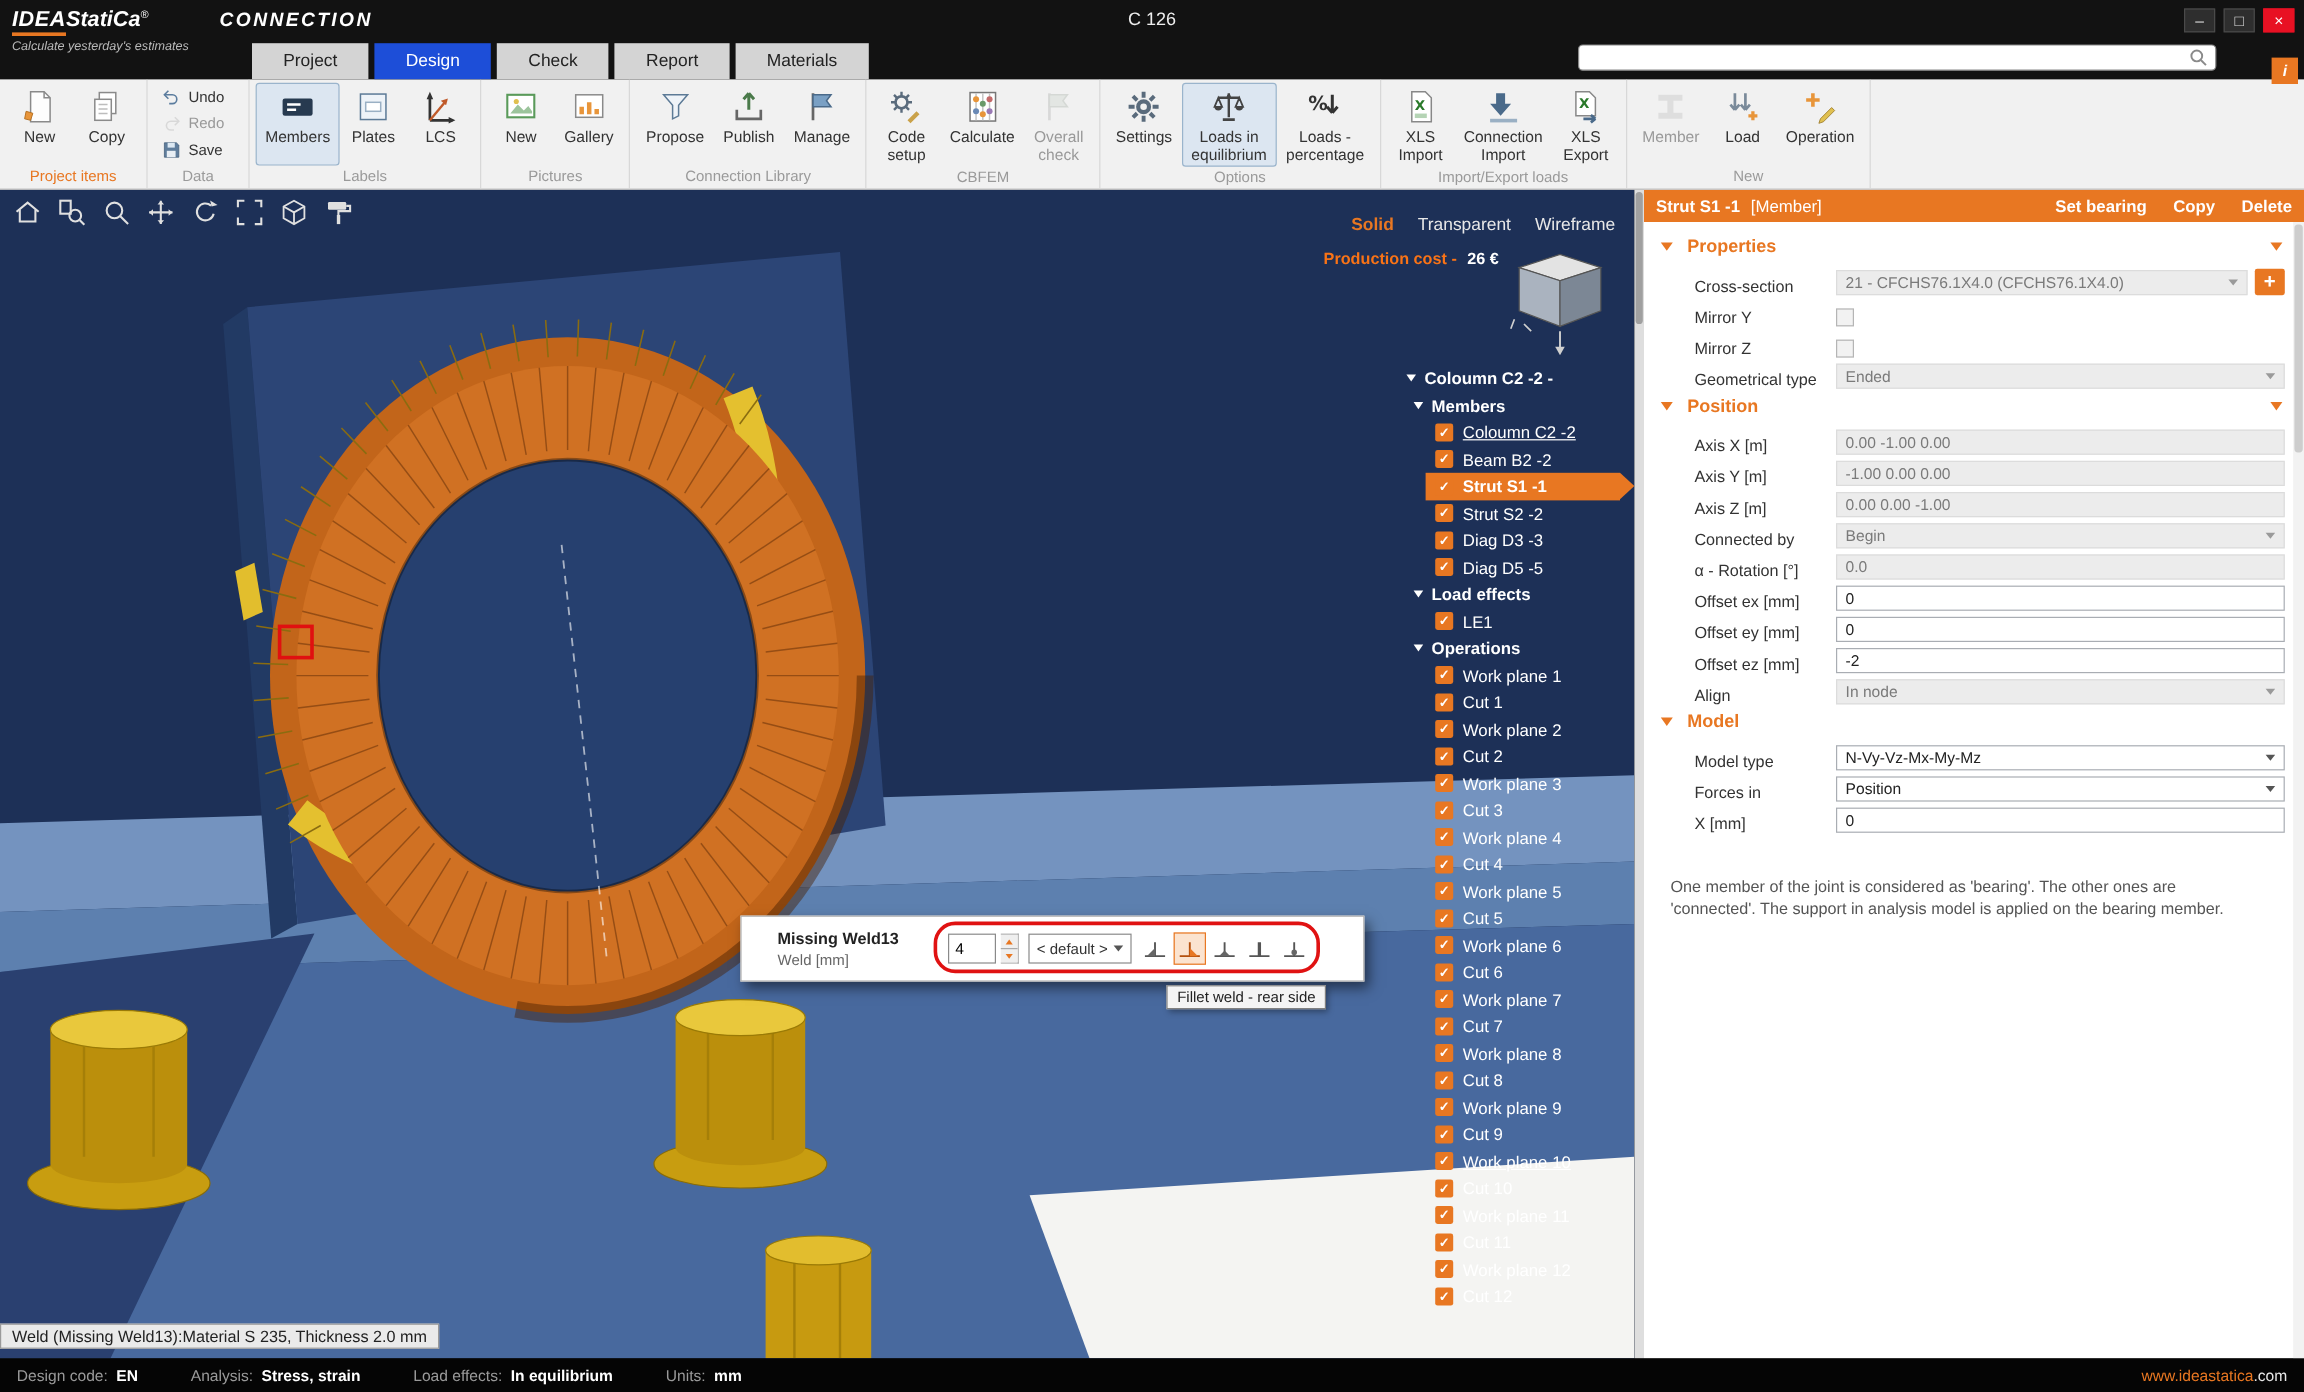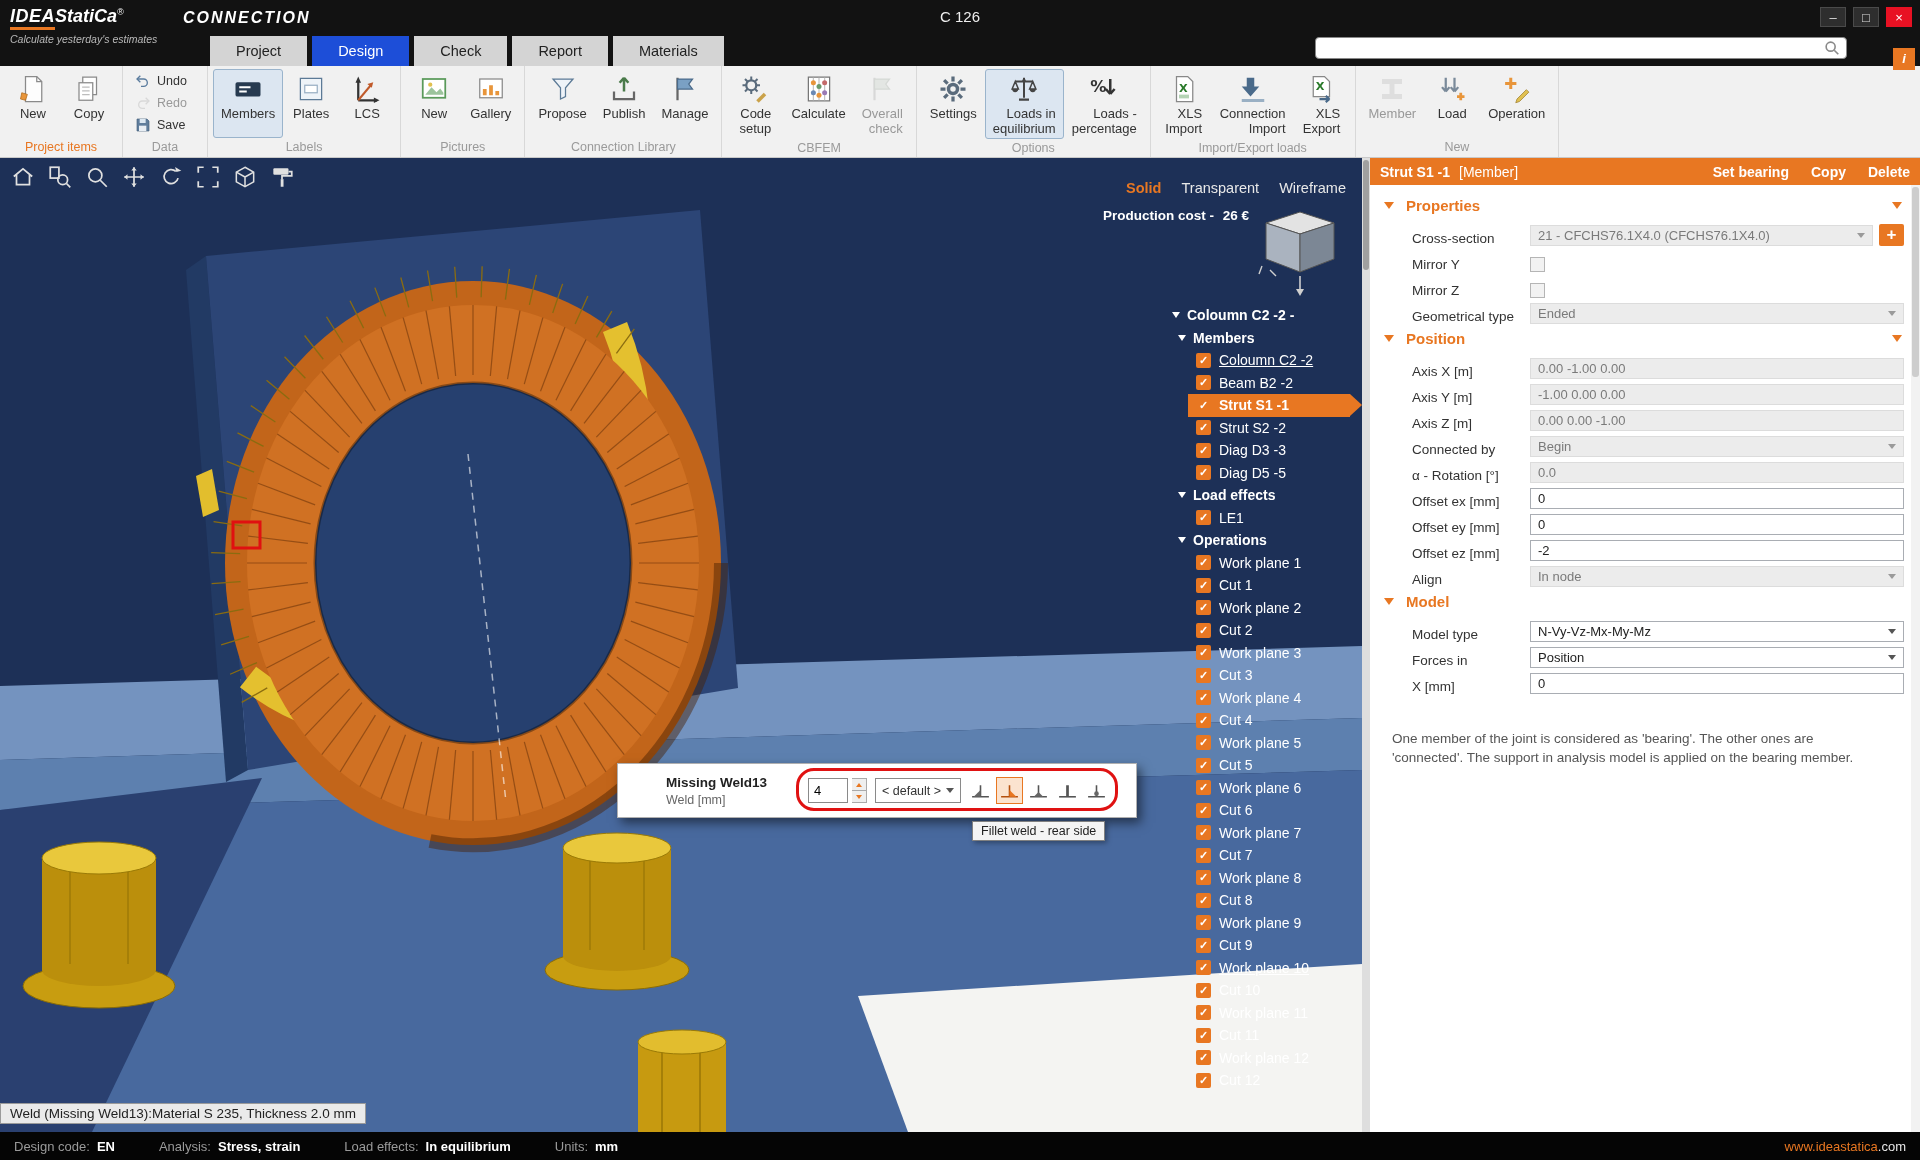--- a/index.html
+++ b/index.html
@@ -31,60 +31,60 @@
 #ribbon{position:absolute;left:0;top:66px;width:1920px;height:92px;background:#f1f1f1;border-bottom:1px solid #c9c9c9;display:flex;z-index:9}
 .rgroup{display:flex;flex-direction:column;border-right:1px solid #d8d8d8;padding:3px 5px 0}
 .rbtns{flex:1;display:flex;align-items:stretch}
 .rgroup.small .rbtns{flex-direction:column;justify-content:flex-start;gap:2px;padding-top:2px}
 .rbtn{display:flex;flex-direction:column;align-items:center;justify-content:flex-start;padding:4px 7px 2px;min-width:56px;border:1px solid transparent;border-radius:3px;cursor:pointer}
 .rbtn.pressed{background:#dce6f1;border-color:#9ab4cc}
 .rbtn.disabled{cursor:default}
 .rbtn.disabled .ricon{opacity:.4}
 .rbtn.disabled .rlabel{color:#999}
 .ricon svg{width:30px;height:30px;display:block}
-.rlabel{font-size:13px;color:#333;text-align:right;line-height:1.12;margin-top:3px;white-space:pre-line}
+.rlabel{font-size:13px;color:#333;text-align:center;line-height:1.12;margin-top:3px;white-space:pre-line}
 .rbtn.sbtn{flex-direction:row;justify-content:flex-start;align-items:center;padding:1px 6px;min-width:74px;gap:6px}
 .rbtn.sbtn .ricon svg{width:16px;height:16px}
 .rbtn.sbtn .rlabel{margin-top:0;font-size:12.5px}
 .rglabel{height:19px;text-align:center;font-size:12.5px;color:#9a9a9a;line-height:18px;white-space:nowrap}
 .rglabel.accent{color:#e87722}
 .selwrap{display:flex;flex-direction:column;margin-right:8px}
 .proj-selector{width:230px;height:26px;background:#e87722;color:#fff;font-size:13px;line-height:26px;padding:0 8px;white-space:nowrap;overflow:hidden;cursor:pointer}
 
 
 #viewport{position:absolute;left:0;top:158px;width:1362px;height:974px;background:#1d3057;overflow:hidden}
 #scene{position:absolute;left:0;top:0}
 #vtools{position:absolute;left:10px;top:6px;display:flex;gap:11px;z-index:3}
 .vtool{width:26px;height:26px;cursor:pointer}
 .vtool svg{width:26px;height:26px;display:block}
 #vmodes{position:absolute;right:16px;top:22px;display:flex;gap:20px;z-index:3;font-size:14.5px;color:#e8e8e8}
 .vmode{cursor:pointer}
 .vmode.active{color:#e87722;font-weight:bold}
 #prodcost{position:absolute;left:1103px;top:50px;font-size:13.5px;z-index:3;white-space:nowrap}
-#prodcost .pc-label{color:#ffffff;font-weight:bold}
+#prodcost .pc-label{color:#f97316;font-weight:bold}
 #prodcost .pc-value{color:#fff;font-weight:bold;margin-left:5px}
 #axiscube{position:absolute;left:1258px;top:46px;z-index:3;cursor:pointer}
 #vscroll{position:absolute;left:1362px;top:158px;width:8px;height:974px;background:#dedede;z-index:4}
 #vscroll .thumb{position:absolute;left:1px;top:2px;width:6px;height:110px;background:#a0a0a0;border-radius:3px}
 
 
 #tree{position:absolute;left:1158px;top:146px;width:204px;z-index:3;color:#fff;font-size:14px}
 .trow{height:22.5px;display:flex;align-items:center;position:relative;cursor:pointer;white-space:nowrap}
 .troot{padding-left:14px;font-weight:bold}
 .thead{padding-left:20px;font-weight:bold}
 .titem{padding-left:38px}
 .tri{width:0;height:0;border-left:4.5px solid transparent;border-right:4.5px solid transparent;border-top:6px solid #fff;margin-right:7px;flex-shrink:0}
 .tcheck{width:15px;height:15px;background:#e87722;border-radius:2px;color:#fff;font-size:11px;font-weight:bold;display:flex;align-items:center;justify-content:center;margin-right:8px;flex-shrink:0;cursor:pointer}
 .tlabel.u{text-decoration:underline}
 .titem.selected{background:#e87722;margin-left:30px;margin-right:12px;padding-left:8px;font-weight:bold}
 .titem.selected::after{content:'';position:absolute;right:-12px;top:0;border-top:11.25px solid transparent;border-bottom:11.25px solid transparent;border-left:12px solid #e87722}
 
 
 #popup{position:absolute;left:617px;top:605px;width:520px;height:55px;background:#fff;border:1px solid #b0b0b0;box-shadow:4px 5px 10px rgba(0,0,0,.5);z-index:6;display:flex;align-items:center}
-.popup-texts{margin-left:48px;width:142px;flex-shrink:0}
+.popup-texts{margin-left:30px;width:142px;flex-shrink:0}
 .popup-title{font-weight:bold;font-size:13.5px;color:#222}
 .popup-sub{font-size:12.5px;color:#666;margin-top:3px}
 .popup-controls{position:relative;display:flex;align-items:center;gap:4px}
 .red-outline{position:absolute;left:-12px;top:-9px;width:322px;height:43px;border:3px solid #e01212;border-radius:18px;pointer-events:none}
 .weld-input{width:40px;height:25px;border:1px solid #8a8a8a;font-size:13px;padding:0 5px;font-family:"Liberation Sans",sans-serif;outline:none}
 .spinner{width:15px;height:25px;display:flex;flex-direction:column;border:1px solid #aaa;border-left:none}
 .spin{flex:1;background:#efefef;display:flex;align-items:center;justify-content:center;cursor:pointer}
 .spin+.spin{border-top:1px solid #aaa}
 .spin i{width:0;height:0;border-left:3.5px solid transparent;border-right:3.5px solid transparent}
 .spin.up i{border-bottom:4.5px solid #e87722}

